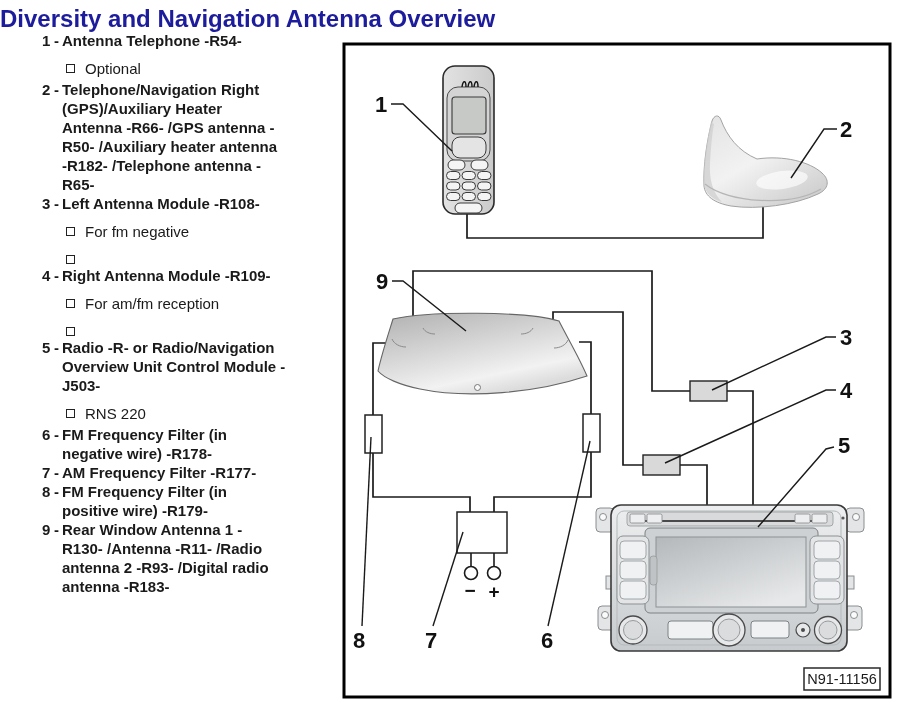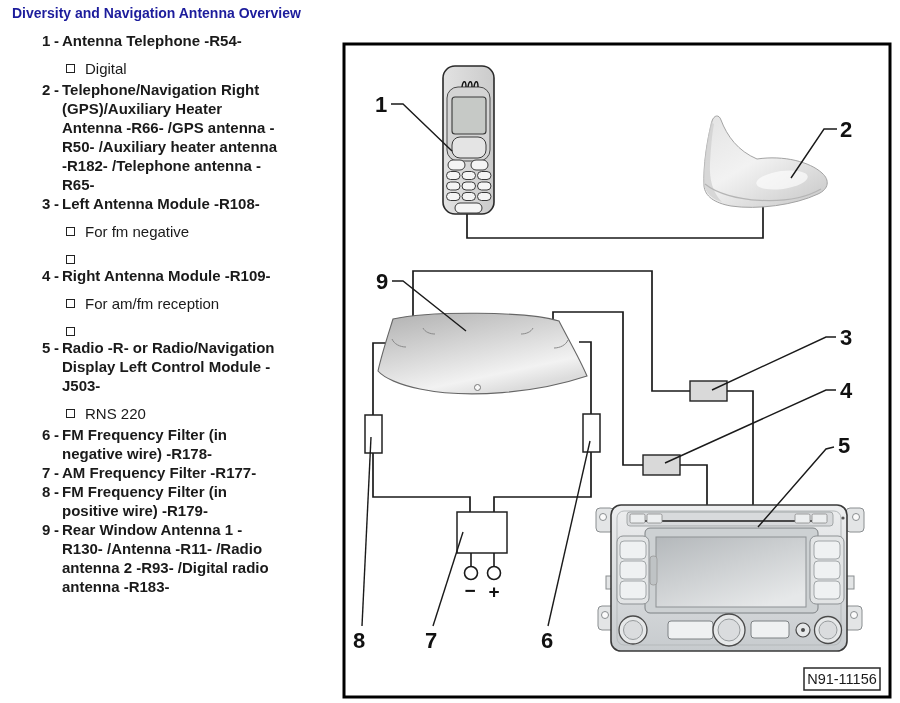--- a/index.html
+++ b/index.html
@@ -1,22 +1,22 @@
 <!DOCTYPE html>
 <html><head>
 <meta charset="utf-8">
 <style>
   html,body{margin:0;padding:0;}
   body{
     width:900px;height:703px;position:relative;background:#ffffff;
     font-family:"Liberation Sans",sans-serif;color:#1a1a1a;overflow:hidden;
   }
   .page-title{
-    position:absolute;left:12px;top:5px;
-    font-size:14px;font-weight:bold;color:#1c1c9c;white-space:nowrap;
+    position:absolute;left:0;top:5px;
+    font-size:24px;font-weight:bold;color:#1c1c9c;white-space:nowrap;
   }
   .legend{position:absolute;left:42px;top:31px;width:292px;}
   .item{display:flex;align-items:flex-start;font-weight:bold;font-size:15px;line-height:19px;}
   .item-num{width:9px;flex:none;}
   .item-dash{width:11px;flex:none;text-align:center;}
   .item-label{width:266px;white-space:pre-line;}
   .sub{display:flex;align-items:flex-start;margin:9px 0 2px 24px;font-size:15px;line-height:19px;}
   .bullet{width:7px;height:7px;border:1.5px solid #222;flex:none;margin:5px 10px 0 0;background:#fff;}
   .sub-label{}
   svg text{font-family:"Liberation Sans",sans-serif;}
@@ -30,21 +30,21 @@
 <div class="page-title">Diversity and Navigation Antenna Overview</div>
 
 <div class="legend">
   <div class="item">
     <span class="item-num">1</span>
     <span class="item-dash">-</span>
     <span class="item-label">Antenna Telephone -R54-</span>
   </div>
   <div class="sub">
     <span class="bullet"></span>
-    <span class="sub-label">Digital</span>
+    <span class="sub-label">Optional</span>
   </div>
   <div class="item">
     <span class="item-num">2</span>
     <span class="item-dash">-</span>
     <span class="item-label">Telephone/Navigation Right
 (GPS)/Auxiliary Heater
 Antenna -R66- /GPS antenna -
 R50- /Auxiliary heater antenna
 -R182- /Telephone antenna -
 R65-</span>
@@ -70,21 +70,21 @@
     <span class="bullet"></span>
     <span class="sub-label">For am/fm reception</span>
   </div>
   <div class="sub">
     <span class="bullet"></span>
   </div>
   <div class="item">
     <span class="item-num">5</span>
     <span class="item-dash">-</span>
     <span class="item-label">Radio -R- or Radio/Navigation
-Display Left Control Module -
+Overview Unit Control Module -
 J503-</span>
   </div>
   <div class="sub">
     <span class="bullet"></span>
     <span class="sub-label">RNS 220</span>
   </div>
   <div class="item">
     <span class="item-num">6</span>
     <span class="item-dash">-</span>
     <span class="item-label">FM Frequency Filter (in

